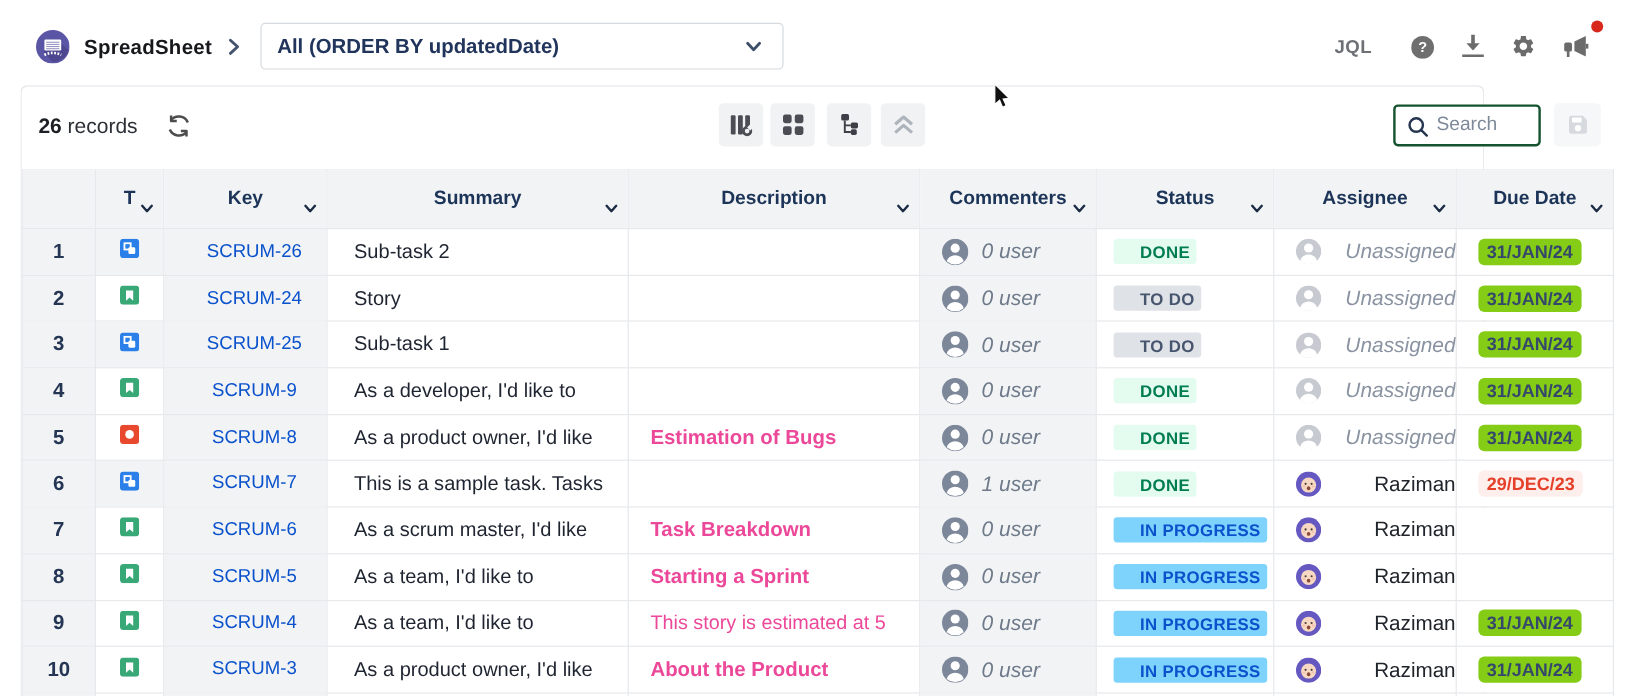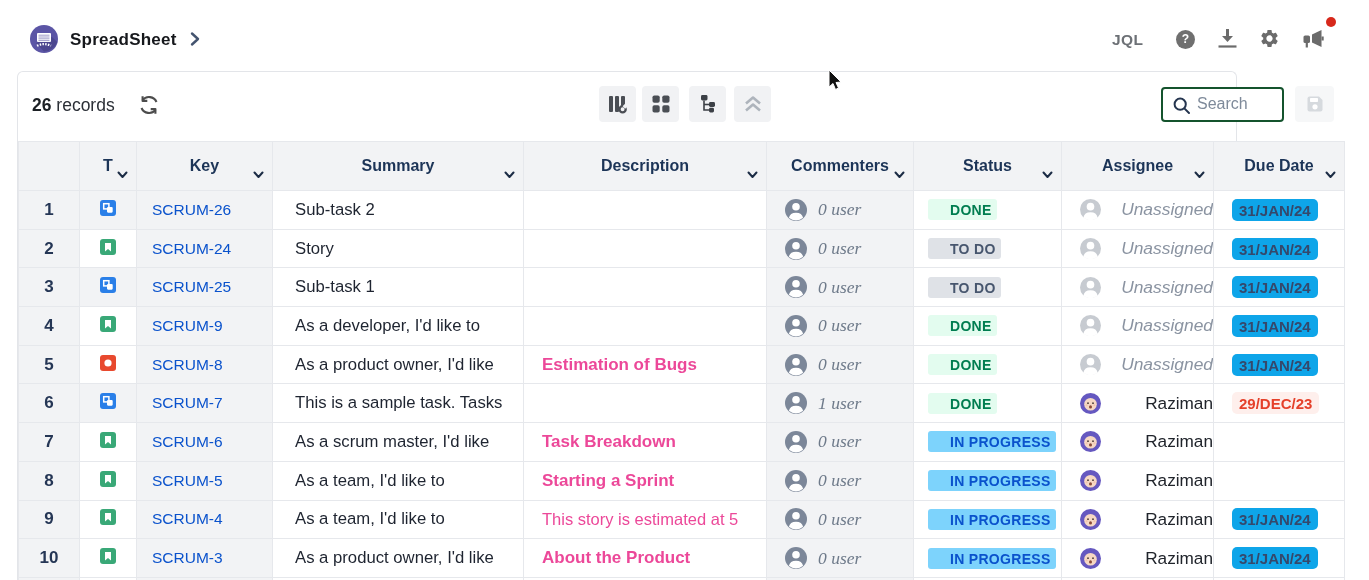--- a/index.html
+++ b/index.html
@@ -44,54 +44,60 @@
 
 #tablewrap { position:absolute; left:0px; top:69px; width:1327px; height:441px; overflow:hidden; }
 table { border-collapse:collapse; table-layout:fixed; width:1326px; }
 td, th { border:1px solid #e6e8ec; overflow:hidden; white-space:nowrap; vertical-align:middle; }
 th { height:49px; background:#f2f3f5; position:relative; font-size:16px; font-weight:bold; color:#1c3457; }
 td { height:37.7px; background:#fff; font-size:16px; color:#1e2430; }
 tr.datarow { height:38.7px; }
 th .hc { position:absolute; right:7px; bottom:6px; }
 td.ro { background:#f2f3f5; }
 td.num { text-align:center; font-size:17px; font-weight:bold; color:#253655; background:#f2f3f5; }
-td.key { padding-left:15px; }
+td.key { padding-left:15px;text-align:center; }
 td.key a { color:#0a52cc; text-decoration:none; font-size:15.5px; }
 td.summary { padding-left:22px; font-size:16.7px; }
 td.desc { padding-left:18px; font-weight:bold; font-size:17px; color:#ec4899; }
 td.commenters { background:#f2f3f5; }
 td.commenters .in { display:flex; align-items:center; padding-left:18px; }
-td.commenters .txt { font-style:italic; color:#6e7a8a; font-size:17.5px; margin-left:11px;font-family:Liberation Serif, serif; }
+td.commenters .txt { font-style:italic; color:#6e7a8a; font-size:17.5px; margin-left:11px; }
 td.status { padding-left:14px; }
 .loz { display:inline-block; font-size:14px; font-weight:bold; letter-spacing:0.3px; border-radius:3px; padding:3px 5px 2px 22px; }
 .loz.done { color:#007d50; background:#e3fcef; }
 .loz.todo { color:#47566e; background:#dfe2e7; }
 .loz.prog { color:#0a52cc; background:#7dd3fc; }
 td.assignee .in { display:flex; align-items:center; padding-left:18px;justify-content:space-between; }
 td.assignee .nm { font-size:17.2px; color:#20242b; margin-left:8px; }
 td.assignee .un { font-style:italic; color:#8a93a1; font-size:17.4px; margin-left:8px; }
 td.due { padding-left:18px; }
-.dbadge { display:inline-block; font-size:15px; font-weight:bold; color:#35486b; background:#0ea5e9; border-radius:5px; padding:3px 7px 2px 7px; }
+.dbadge { display:inline-block; font-size:15px; font-weight:bold; color:#35486b; background:#84cc16; border-radius:5px; padding:3px 7px 2px 7px; }
 .dbadge.red { color:#e5402a; background:#feefec; }
 </style>
 </head>
 <body>
 
 <div id="topbar">
   <svg id="logo" viewBox="0 0 28 28">
     <circle cx="14" cy="14" r="14" fill="#5b55a5"></circle>
     <path d="M6 18 L14 26.5 A14 14 0 0 0 27.2 17 L22 12 Z" fill="#4c478f"></path>
     <rect x="7" y="8" width="14" height="9" rx="1" fill="#fff"></rect>
     <path d="M8.5 10.2 h11 M8.5 12 h11 M8.5 13.8 h11 M8.5 15.6 h11" stroke="#8a86bb" stroke-width="0.8"></path>
     <path d="M7 20.8 q7 -3.4 14 0" stroke="#fff" stroke-width="2.2" fill="none" stroke-dasharray="1.5 1.3"></path>
   </svg>
   <div id="appname">SpreadSheet</div>
   <svg id="crumb" width="12" height="16" viewBox="0 0 12 16">
       <path d="M3 2.5 L9 8 L3 13.5" stroke="#44546f" stroke-width="2.4" fill="none" stroke-linecap="round" stroke-linejoin="round"></path>
     </svg>
+  <div id="selbox">
+    <div class="lbl">All (ORDER BY updatedDate)</div>
+    <svg class="caret" width="16" height="12" viewBox="0 0 16 12">
+        <path d="M3 3 L8 8.5 L13 3" stroke="#3d4f68" stroke-width="2.3" fill="none" stroke-linecap="round" stroke-linejoin="round"></path>
+      </svg>
+  </div>
   <div id="jql">JQL</div>
   <svg id="help" width="19" height="19" viewBox="0 0 22 22">
     <circle cx="11" cy="11" r="11" fill="#6f6f6f"></circle>
     <text x="11" y="15.5" font-size="14" font-weight="bold" fill="#fff" text-anchor="middle" font-family="Liberation Sans, sans-serif">?</text>
   </svg>
   <svg id="dl" width="19" height="21" viewBox="0 0 19 21">
     <path d="M9.5 1 V11" stroke="#6b6b6b" stroke-width="3" fill="none"></path>
     <path d="M4 8 L9.5 14 L15 8 Z" fill="#6b6b6b"></path>
     <path d="M0.5 18.5 H18.5" stroke="#6b6b6b" stroke-width="2.2"></path>
   </svg>

